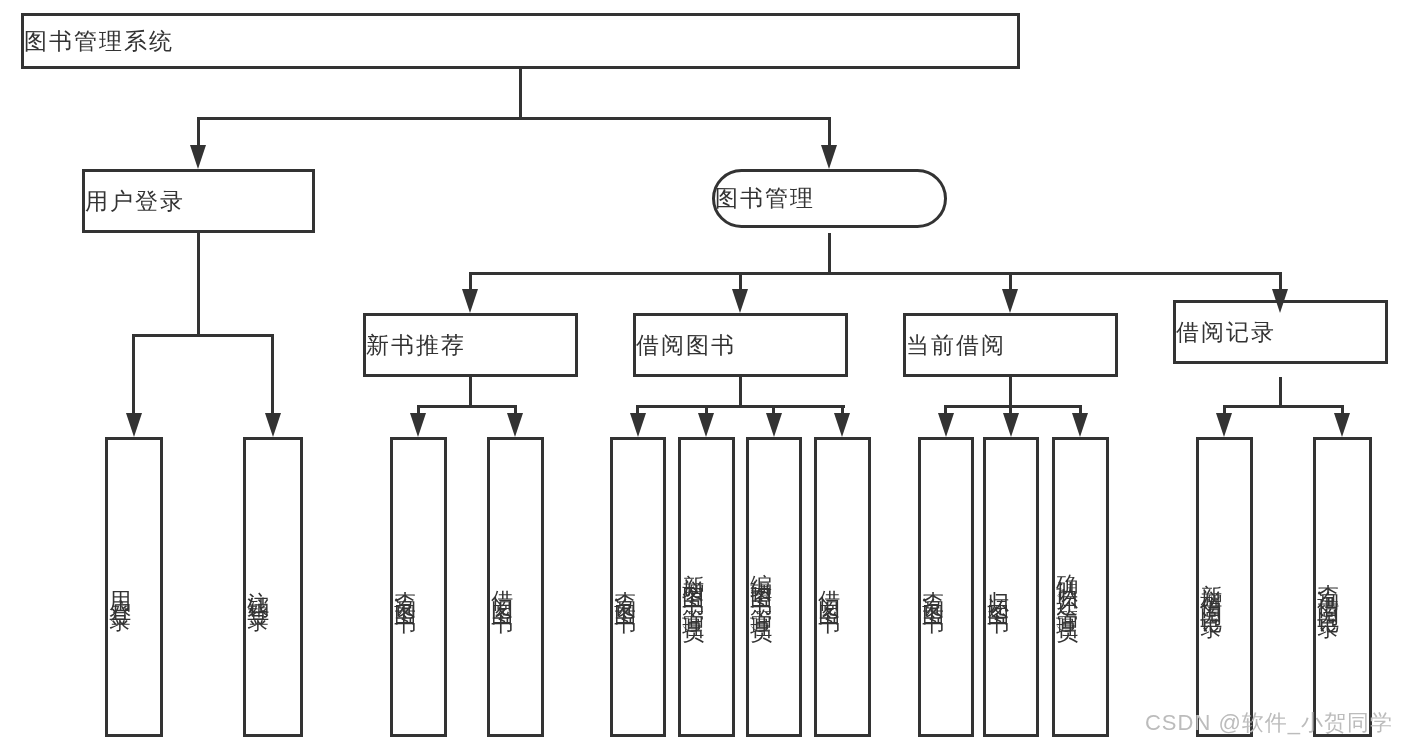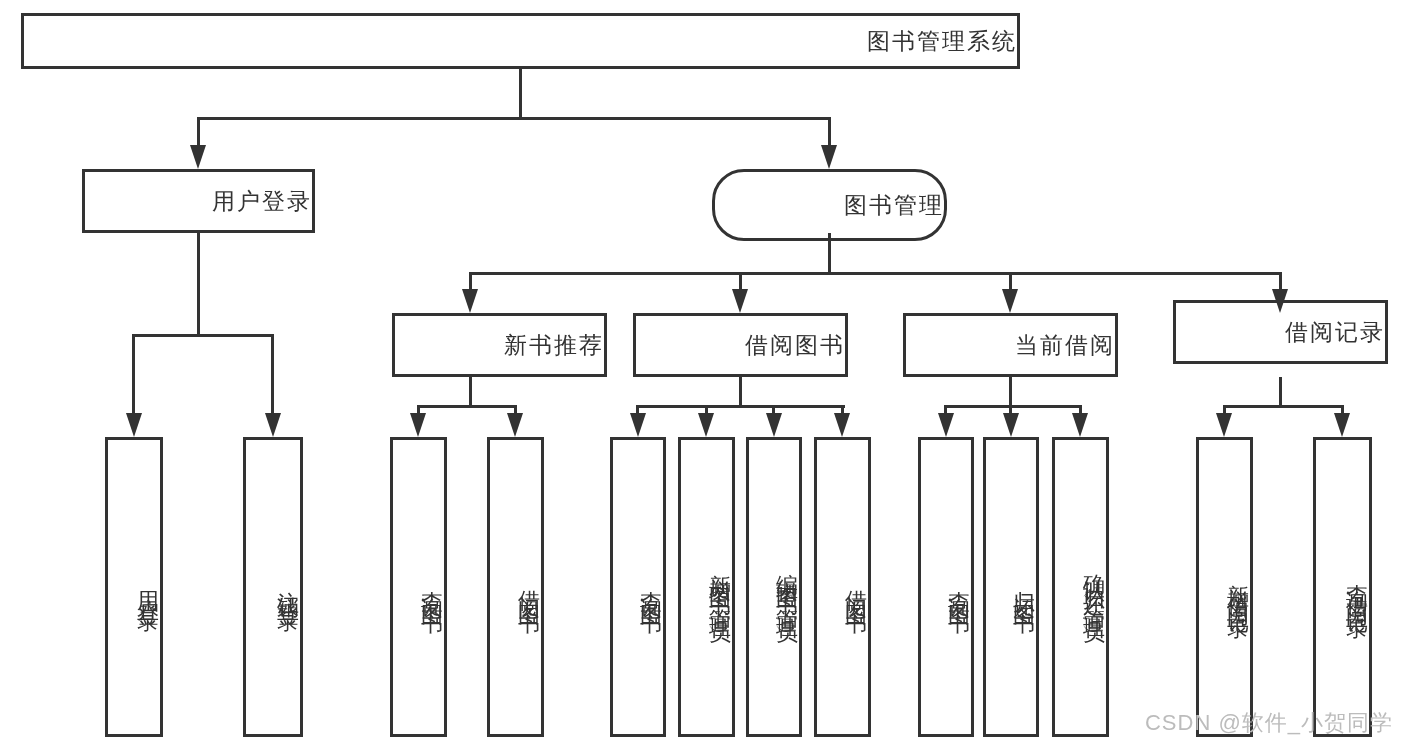--- a/index.html
+++ b/index.html
@@ -3,21 +3,21 @@
 <meta charset="utf-8">
 <style>
   html,body{margin:0;padding:0;background:#fff;}
   .canvas{
     position:relative;width:1405px;height:747px;background:#ffffff;
     font-family:"Liberation Sans","DejaVu Sans",sans-serif;
     color:#333333;overflow:hidden;
   }
   .box{
     position:absolute;box-sizing:border-box;border:3px solid #333333;
-    background:#ffffff;display:flex;align-items:center;justify-content:flex-end;
+    background:#ffffff;display:flex;align-items:center;justify-content:flex-start;
     text-align:center;color:#333333;
   }
   .hbox{font-size:23px;letter-spacing:2px;line-height:1;}
   .vbox{font-size:22px;}
   .vtext{
     writing-mode:vertical-rl;text-orientation:mixed;
     letter-spacing:7px;line-height:1.1;white-space:nowrap;
   }
   .ln{position:absolute;background:#333333;}
   .arrow{
@@ -35,25 +35,25 @@
 
 <div class="canvas">
 
   <div class="box hbox" style="left:21px;top:13px;width:999px;height:56px;">
     <span>图书管理系统</span>
   </div>
 
   <div class="box hbox" style="left:82px;top:169px;width:233px;height:64px;">
     <span>用户登录</span>
   </div>
-  <div class="box hbox" style="left:712px;top:169px;width:235px;height:72px;border-radius:32px;">
+  <div class="box hbox" style="left:712px;top:169px;width:235px;height:59px;border-radius:32px;">
     <span>图书管理</span>
   </div>
 
-  <div class="box hbox" style="left:363px;top:313px;width:215px;height:64px;margin-left:29px;">
+  <div class="box hbox" style="left:363px;top:313px;width:215px;height:64px;">
     <span>新书推荐</span>
   </div>
   <div class="box hbox" style="left:633px;top:313px;width:215px;height:64px;">
     <span>借阅图书</span>
   </div>
   <div class="box hbox" style="left:903px;top:313px;width:215px;height:64px;">
     <span>当前借阅</span>
   </div>
   <div class="box hbox" style="left:1173px;top:300px;width:215px;height:64px;">
     <span>借阅记录</span>

